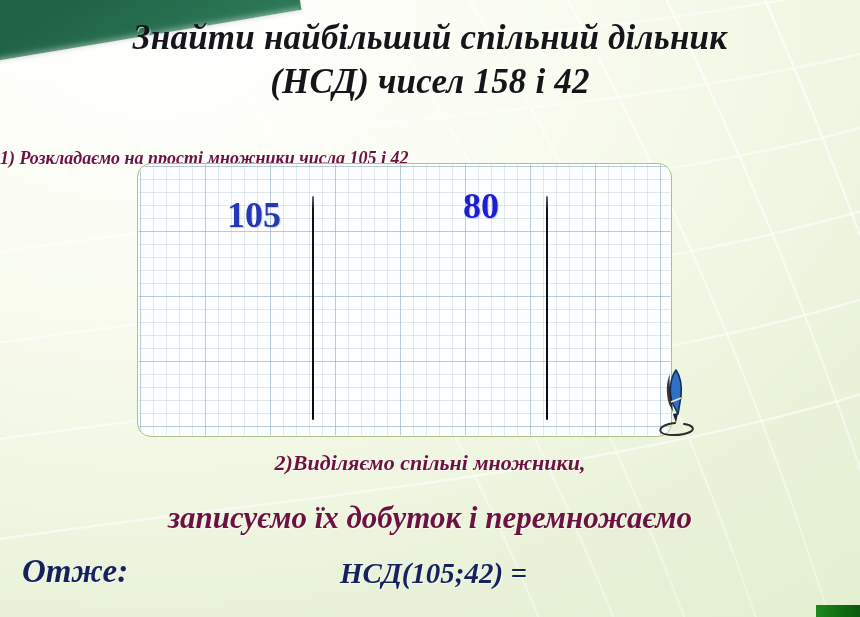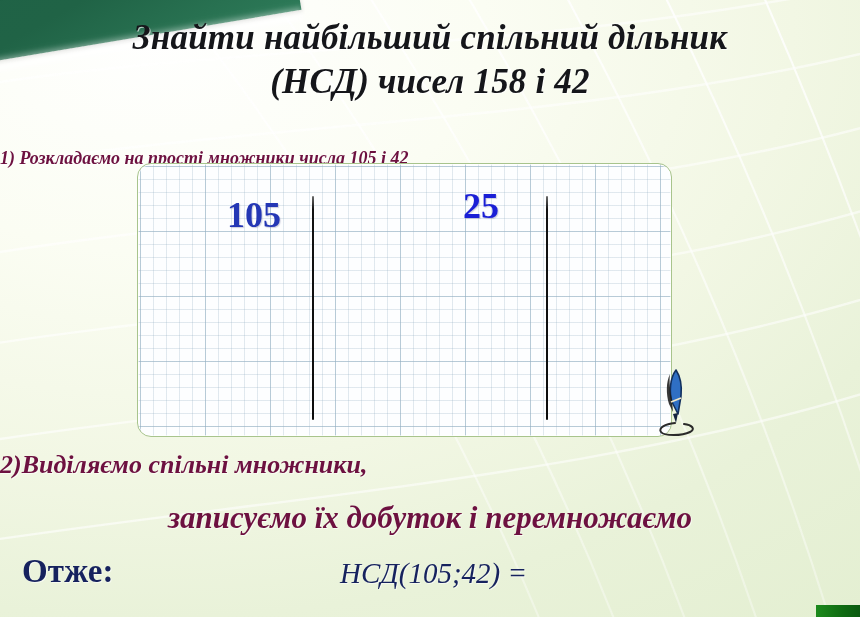--- a/index.html
+++ b/index.html
@@ -170,24 +170,24 @@
     width: 54px;
     height: 72px;
   }
 
   
   .step-two-a {
     position: absolute;
     left: 0;
     top: 450px;
     width: 860px;
-    text-align: left;
-    font-weight: bold;
-    font-style: italic;
-    font-size: 26px;
+    text-align: center;
+    font-weight: bold;
+    font-style: italic;
+    font-size: 22px;
     color: #6d1140;
     text-shadow: 1px 1px 0 rgba(255,255,255,0.6);
   }
   .step-two-b {
     position: absolute;
     left: 0;
     top: 500px;
     width: 860px;
     text-align: center;
     font-weight: bold;
@@ -203,29 +203,30 @@
     left: 0;
     top: 553px;
     width: 860px;
     height: 48px;
   }
   .conclusion-label {
     position: absolute;
     left: 22px;
     top: 0;
     font-weight: bold;
+    font-style: italic;
     font-size: 33px;
     color: #16225e;
     text-shadow: 1px 1px 0 rgba(255,255,255,0.55);
   }
   .conclusion-expr {
     position: absolute;
     left: 340px;
     top: 4px;
-    font-weight: normal;
+    font-weight: bold;
     font-style: italic;
     font-size: 29px;
     color: #16225e;
     text-shadow: 1px 1px 0 rgba(255,255,255,0.55);
   }
 </style>
 </head>
 <body>
 
 <div id="slide">
@@ -262,21 +263,21 @@
 
   <div class="title">
     <span>Знайти найбільший спільний дільник</span>
     <span class="line2">(НСД) чисел 158 і 42</span>
   </div>
 
   <div class="step-one">1) Розкладаємо на прості множники числа 105 і 42</div>
 
   <div class="grid-panel">
     <div class="num num-105">105</div>
-    <div class="num num-42">25</div>
+    <div class="num num-42">80</div>
     <div class="vline vline-1"></div>
     <div class="vline vline-2"></div>
   </div>
 
   <svg class="pen-icon" viewBox="0 0 54 72" width="54" height="72">
     <path d="M24 4 C28 10 30 20 29 30 L26 48 L20 36 C17 26 18 12 24 4 Z" fill="#2f6fc4" stroke="#12305e" stroke-width="1.6" stroke-linejoin="round"></path>
     <path d="M18 8 C14 16 14 28 17 38 L21 46 L20 34 C18 25 17 15 18 8 Z" fill="#1b1b1b" opacity="0.88"></path>
     <path d="M26 47 L24 57 L21 48 Z" fill="#14233f"></path>
     <path d="M19 36 L29 32" stroke="#f0e8c8" stroke-width="1.8"></path>
     <path d="M23 57 C13 58 6 62 9 66 C12 70 30 70 38 66 C44 63 40 59 32 58" fill="none" stroke="#2a2a2a" stroke-width="2" stroke-linecap="round"></path>

